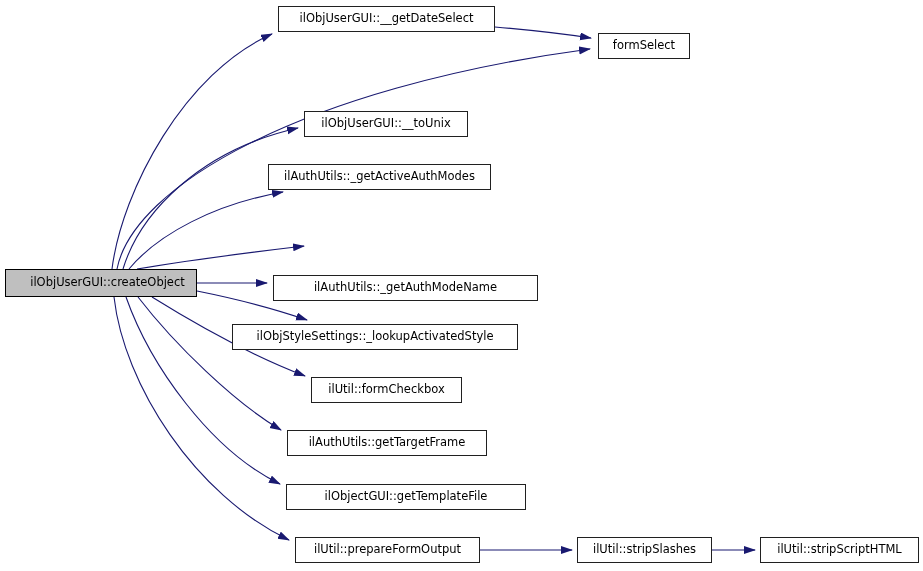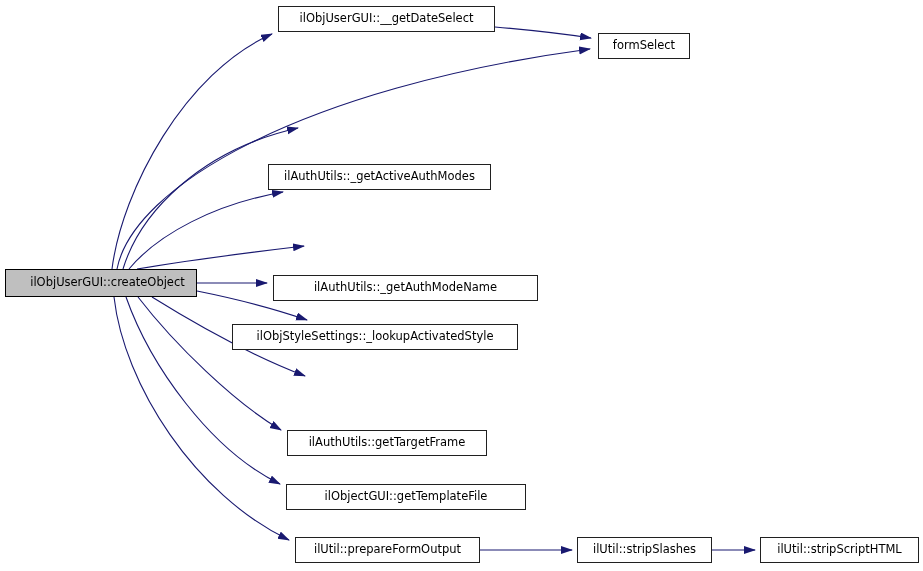--- a/index.html
+++ b/index.html
@@ -75,28 +75,30 @@
     <path class="edge" marker-end="url(#arrow)" d="M480,550 L572,550"></path>
     <path class="edge" marker-end="url(#arrow)" d="M712,550 L755,550"></path>
   </svg>
 
   <div class="node root" style="left:5px;   top:269px; width:192px; height:28px">ilObjUserGUI::createObject</div>
 
   <div class="node" style="left:278px; top:6px;   width:217px; height:26px">ilObjUserGUI::__getDateSelect</div>
 
   <div class="node" style="left:598px; top:33px;  width:92px;  height:26px">formSelect</div>
 
+  <div class="node" style="left:304px; top:111px; width:164px; height:26px">ilObjUserGUI::__toUnix</div>
 
   <div class="node" style="left:268px; top:164px; width:223px; height:26px">ilAuthUtils::_getActiveAuthModes</div>
 
 
   <div class="node" style="left:273px; top:275px; width:265px; height:26px">ilAuthUtils::_getAuthModeName</div>
 
   <div class="node" style="left:232px; top:324px; width:286px; height:26px">ilObjStyleSettings::_lookupActivatedStyle</div>
 
+  <div class="node" style="left:311px; top:377px; width:151px; height:26px">ilUtil::formCheckbox</div>
 
   <div class="node" style="left:287px; top:430px; width:200px; height:26px">ilAuthUtils::getTargetFrame</div>
 
   <div class="node" style="left:286px; top:484px; width:240px; height:26px">ilObjectGUI::getTemplateFile</div>
 
   <div class="node" style="left:295px; top:537px; width:185px; height:26px">ilUtil::prepareFormOutput</div>
 
   <div class="node" style="left:577px; top:537px; width:135px; height:26px">ilUtil::stripSlashes</div>
 
   <div class="node" style="left:760px; top:537px; width:159px; height:26px">ilUtil::stripScriptHTML</div>

